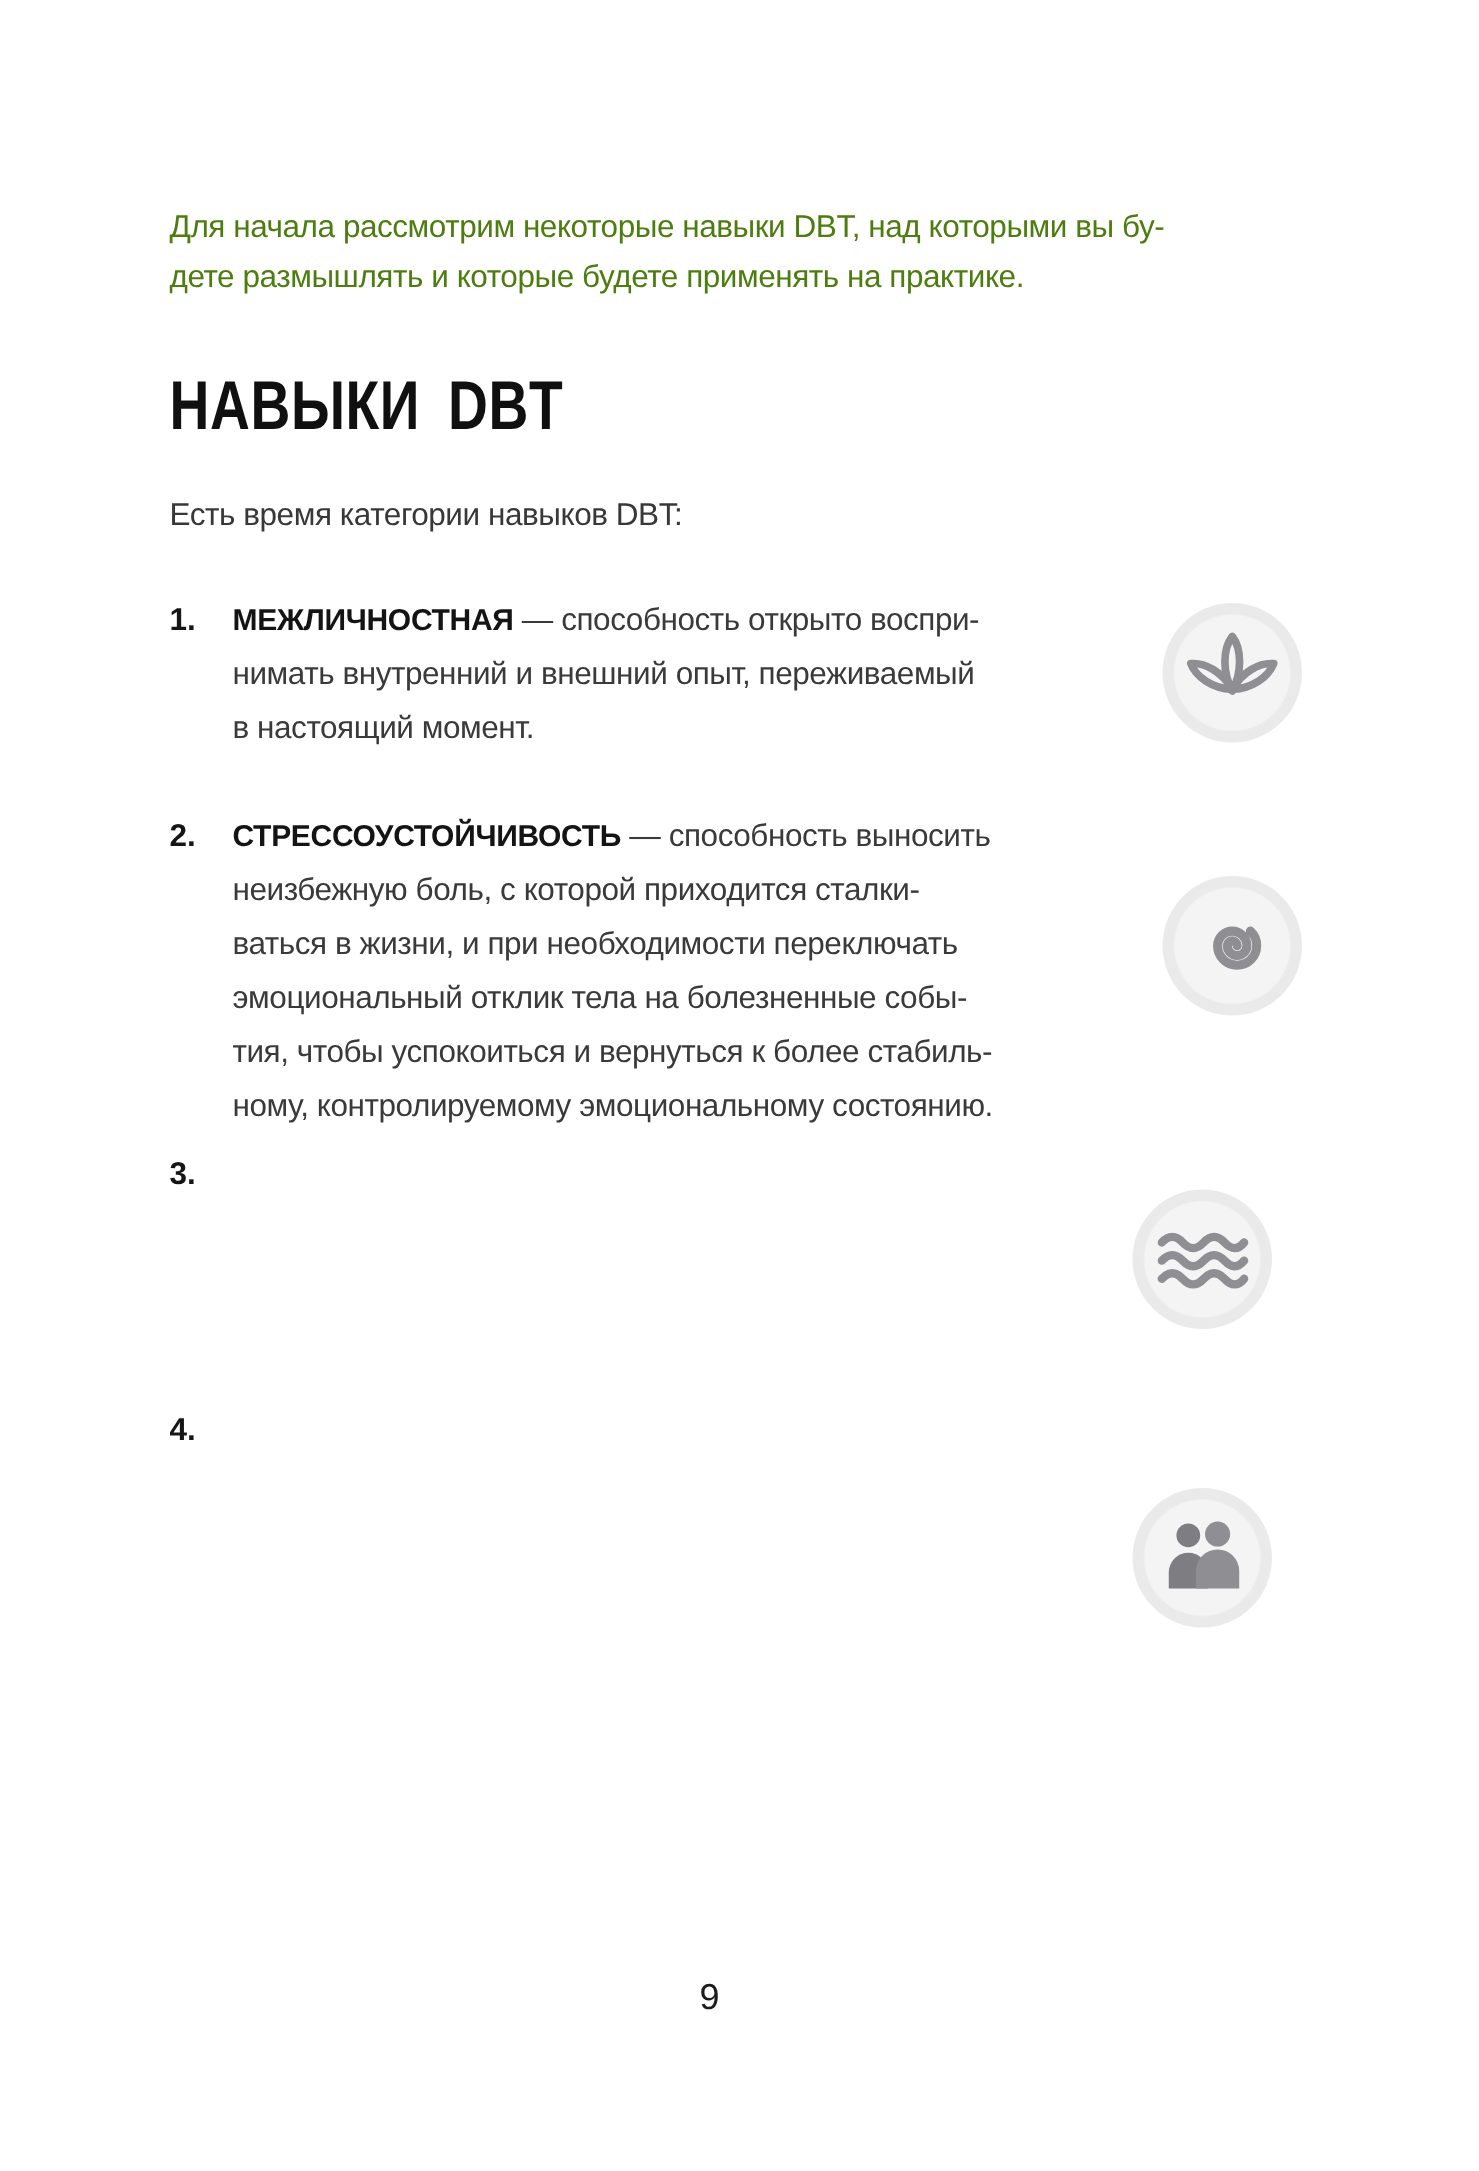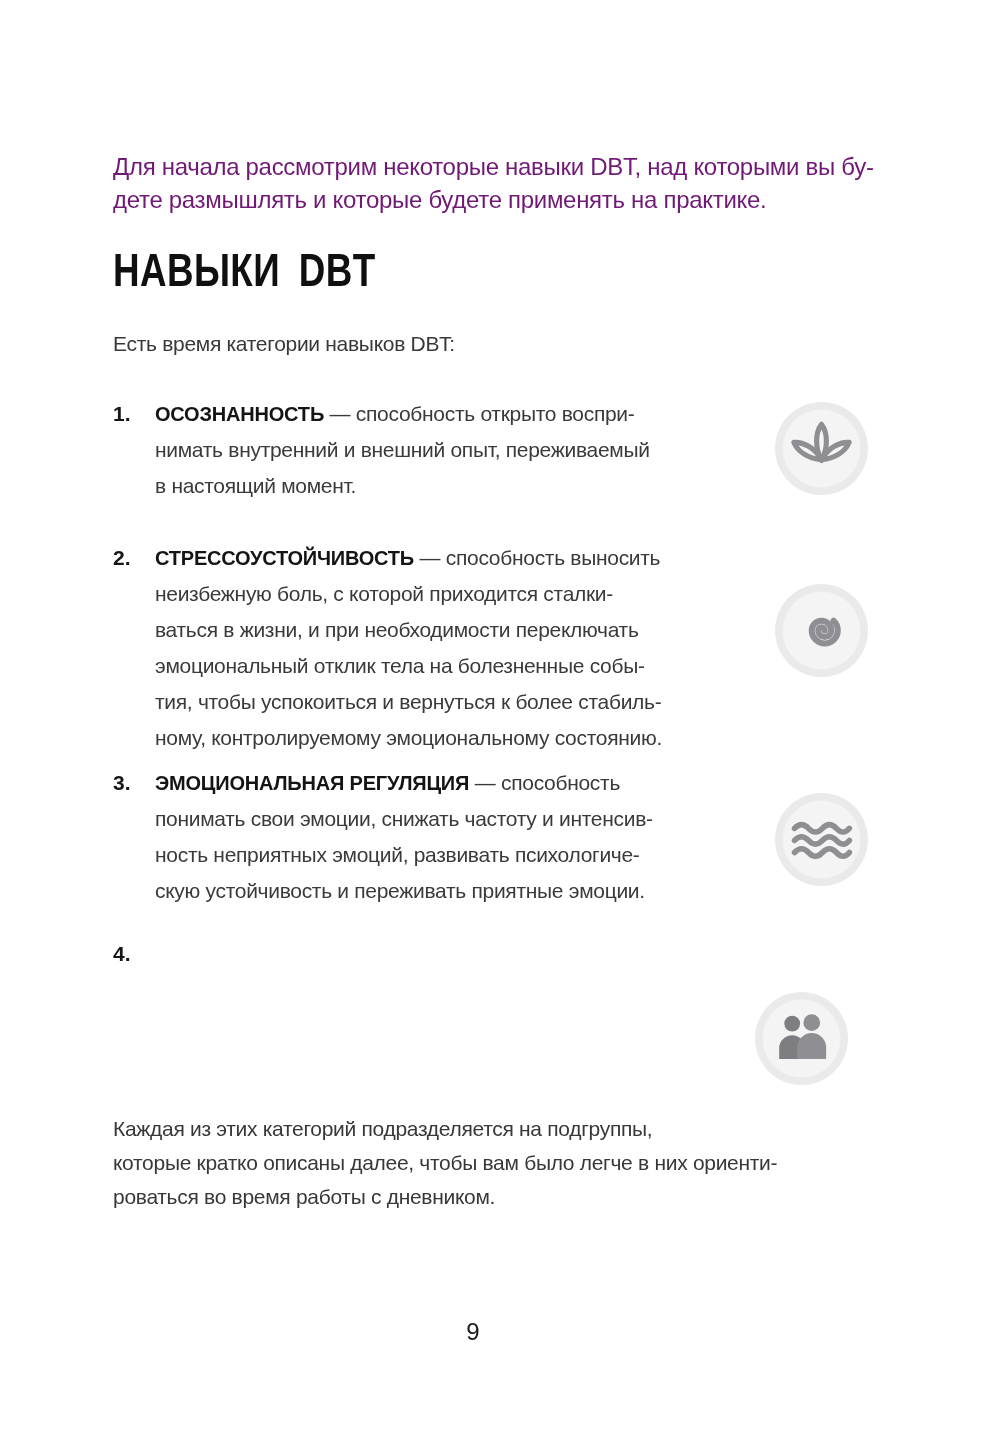--- a/index.html
+++ b/index.html
@@ -6,23 +6,23 @@
   html, body { background: #ffffff; }
   body { font-family: "Liberation Sans", sans-serif; color: #333; }
   .page {
     position: relative;
     width: 986px;
     height: 1447px;
     background: #ffffff;
     overflow: hidden;
   }
   .intro {
-    position: absolute; left: 113px; top: 150px; width: 785px;
-    font-size: 24px; line-height: 33px; letter-spacing: -0.3px;
-    color: #701a75; white-space: pre-line;
+    position: absolute; left: 113px; top: 135px; width: 785px;
+    font-size: 21px; line-height: 33px; letter-spacing: -0.3px;
+    color: #4d7c0f; white-space: pre-line;
   }
   .heading {
     position: absolute; left: 113px; top: 243px;
     font-size: 46px; font-weight: 700; color: #101010;
     letter-spacing: 0.5px; word-spacing: 10px; white-space: nowrap;
     transform: scaleX(0.80); transform-origin: 0 50%;
   }
   .lead {
     position: absolute; left: 113px; top: 327px; width: 700px;
     font-size: 21px; line-height: 33px; letter-spacing: -0.3px; color: #383838;
@@ -73,21 +73,21 @@
 
   <p class="intro">Для начала рассмотрим некоторые навыки DBT, над которыми вы бу-
 дете размышлять и которые будете применять на практике.</p>
 
   <h1 class="heading">НАВЫКИ DBT</h1>
 
   <p class="lead">Есть время категории навыков DBT:</p>
 
   <div class="list-row row-1">
     <div class="num-col">1.</div>
-    <p class="row-text"><span class="term">ОСОЗНАННОСТЬ</span><span> — способность открыто воспри-
+    <p class="row-text"><span class="term">МЕЖЛИЧНОСТНАЯ</span><span> — способность открыто воспри-
 нимать внутренний и внешний опыт, переживаемый
 в настоящий момент.</span></p>
     <div class="icon-wrap" style="transform: translateY(-4px);">
       <div class="icon-circle">
         <svg viewBox="0 0 100 100" aria-hidden="true">
           <g stroke="#8e8e93" stroke-width="5.5" fill="#f4f4f4" stroke-linejoin="round">
             <path transform="rotate(-58 50 62)" d="M50,27 C56,35 57,49 50,62 C43,49 44,35 50,27 Z"></path>
             <path transform="rotate(58 50 62)" d="M50,27 C56,35 57,49 50,62 C43,49 44,35 50,27 Z"></path>
             <path d="M50,24 C57,33 57,50 50,63 C43,50 43,33 50,24 Z"></path>
           </g>
@@ -108,24 +108,20 @@
       <div class="icon-circle">
         <svg viewBox="0 0 100 100" aria-hidden="true">
           <path fill="none" stroke="#8e8e93" stroke-width="6.5" stroke-linecap="round" d="M53.5,50 a3.5,3.5 0 1 0 -7,0 a7,7 0 1 0 14,0 a10.5,10.5 0 1 0 -21,0 a14,14 0 1 0 28,0 a14,14 0 0 0 -4.5,-10.5"></path>
         </svg>
       </div>
     </div>
   </div>
 
   <div class="list-row row-3">
     <div class="num-col">3.</div>
-    <p class="row-text"><span class="term">ЭМОЦИОНАЛЬНАЯ РЕГУЛЯЦИЯ</span><span> — способность
-понимать свои эмоции, снижать частоту и интенсив-
-ность неприятных эмоций, развивать психологиче-
-скую устойчивость и переживать приятные эмоции.</span></p>
     <div class="icon-wrap">
       <div class="icon-circle">
         <svg viewBox="0 0 100 100" aria-hidden="true">
           <g fill="none" stroke="#8e8e93" stroke-width="6" stroke-linecap="round">
             <path d="M21,38 q7.5,-8 15,0 t15,0 t15,0 t14,0"></path>
             <path d="M21,51 q7.5,-8 15,0 t15,0 t15,0 t14,0"></path>
             <path d="M21,64 q7.5,-8 15,0 t15,0 t15,0 t14,0"></path>
           </g>
         </svg>
       </div>
@@ -143,19 +139,16 @@
           </g>
           <g fill="#8f8f93">
             <circle cx="61" cy="33" r="9"></circle>
             <path d="M45.5,72 v-12.5 a15.5,15.5 0 0 1 31,0 V72 Z"></path>
           </g>
         </svg>
       </div>
     </div>
   </div>
 
-  <p class="closing">Каждая из этих категорий подразделяется на подгруппы,
-которые кратко описаны далее, чтобы вам было легче в них ориенти-
-роваться во время работы с дневником.</p>
 
   <div class="page-number">9</div>
 
 </div>
 
 </body></html>

